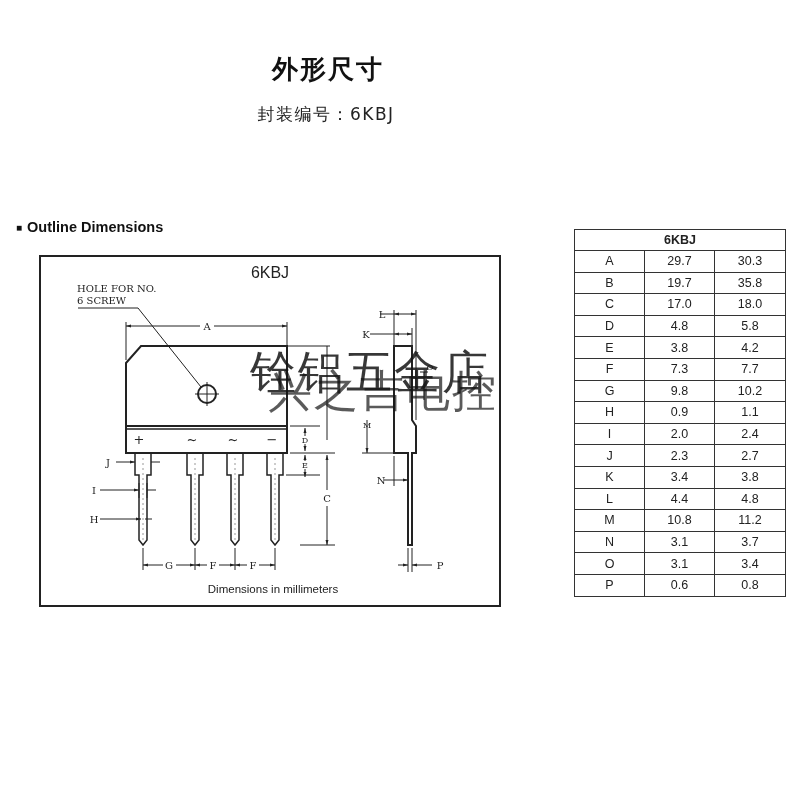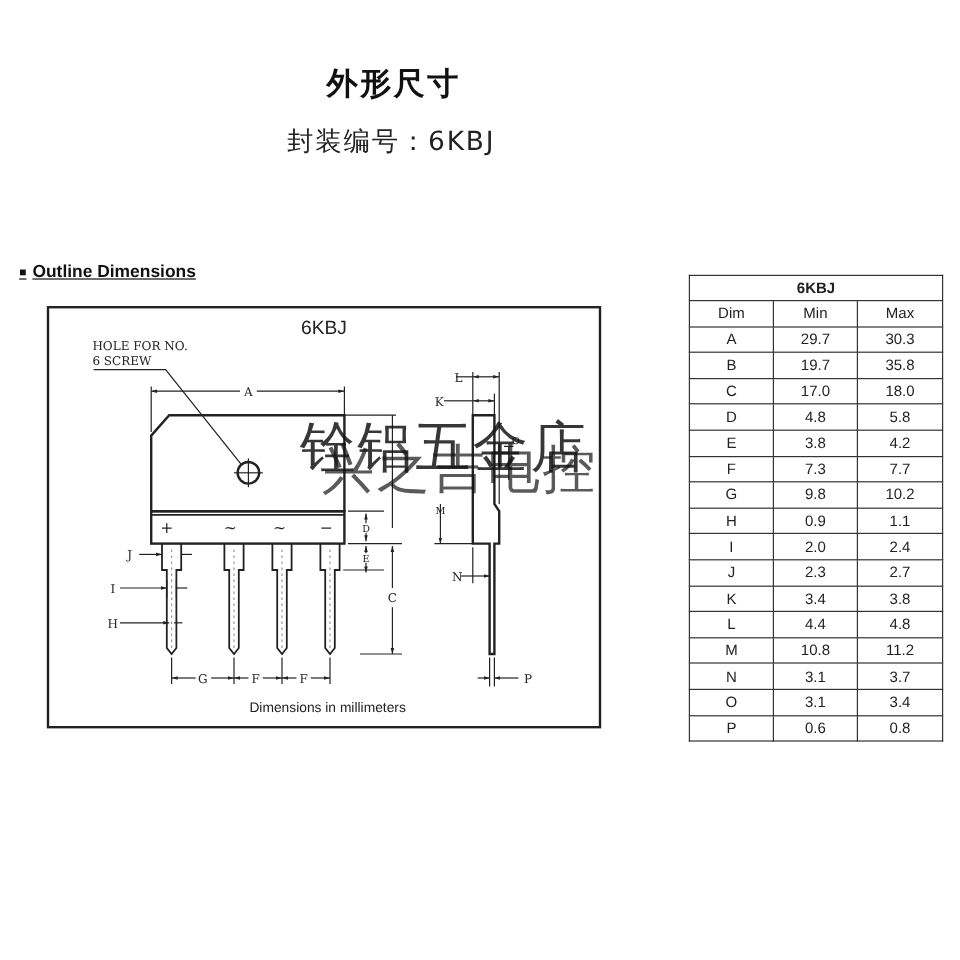--- a/index.html
+++ b/index.html
@@ -1,19 +1,19 @@
 <!DOCTYPE html>
 <html><head>
 <meta charset="utf-8">
 <style>
   html, body { margin: 0; padding: 0; background: #ffffff; }
   body { width: 800px; height: 800px; position: relative; overflow: hidden; font-family: "DejaVu Sans", sans-serif; color: #111; }
   .title { position: absolute; left: 0; width: 656px; top: 52px; text-align: center; font-size: 26px; font-weight: bold; letter-spacing: 2px; color: #111; }
-  .subtitle { position: absolute; left: 0; width: 652px; top: 103px; text-align: center; font-size: 22px; letter-spacing: 1.5px; color: #222; }
-  .section-heading { position: absolute; left: 16px; top: 219px; font-family: "Liberation Sans", sans-serif; font-weight: bold; font-size: 14.5px; color: #111; text-decoration: underline; }
+  .subtitle { position: absolute; left: 0; width: 652px; top: 103px; text-align: center; font-size: 17px; letter-spacing: 1.5px; color: #222; }
+  .section-heading { position: absolute; left: 16px; top: 219px; font-family: "Liberation Sans", sans-serif; font-weight: bold; font-size: 14.5px; color: #111; }
   .section-heading .bullet { font-size: 10px; margin-right: 5px; vertical-align: 1px; }
   .drawing { position: absolute; left: 0; top: 0; width: 800px; height: 800px; }
   table.dims { position: absolute; left: 574px; top: 229px; border-collapse: collapse; font-family: "Liberation Sans", sans-serif; font-size: 12.5px; color: #222; }
   table.dims td, table.dims th { border: 1px solid #333; height: 20.6px; padding: 0; text-align: center; font-weight: normal; }
   table.dims th.caption-cell { font-weight: bold; height: 20px; }
   table.dims col.c1 { width: 70px; } table.dims col.c2 { width: 70px; } table.dims col.c3 { width: 71px; }
   .watermark { position: absolute; top: 340px; font-family: "DejaVu Serif", serif; font-size: 46px; color: rgba(20,20,20,0.85); letter-spacing: 2px; pointer-events: none; white-space: nowrap; }
   .wm1 { left: 250px; top: 342px; }
   .wm2 { left: 268px; top: 362px; font-size: 44px; color: rgba(20,20,20,0.7); }
 </style>
@@ -166,25 +166,20 @@
 <table class="dims">
   <colgroup>
       <col class="c1">
       <col class="c2">
       <col class="c3">
     </colgroup>
   <thead>
     <tr>
         <th class="caption-cell" colspan="3">6KBJ</th>
       </tr>
-    <tr>
-      <th>Dim</th>
-      <th>Min</th>
-      <th>Max</th>
-    </tr>
   </thead>
   <tbody id="dims-body">
       <tr>
         <td>A</td>
         <td>29.7</td>
         <td>30.3</td>
       </tr>
       <tr>
         <td>B</td>
         <td>19.7</td>

